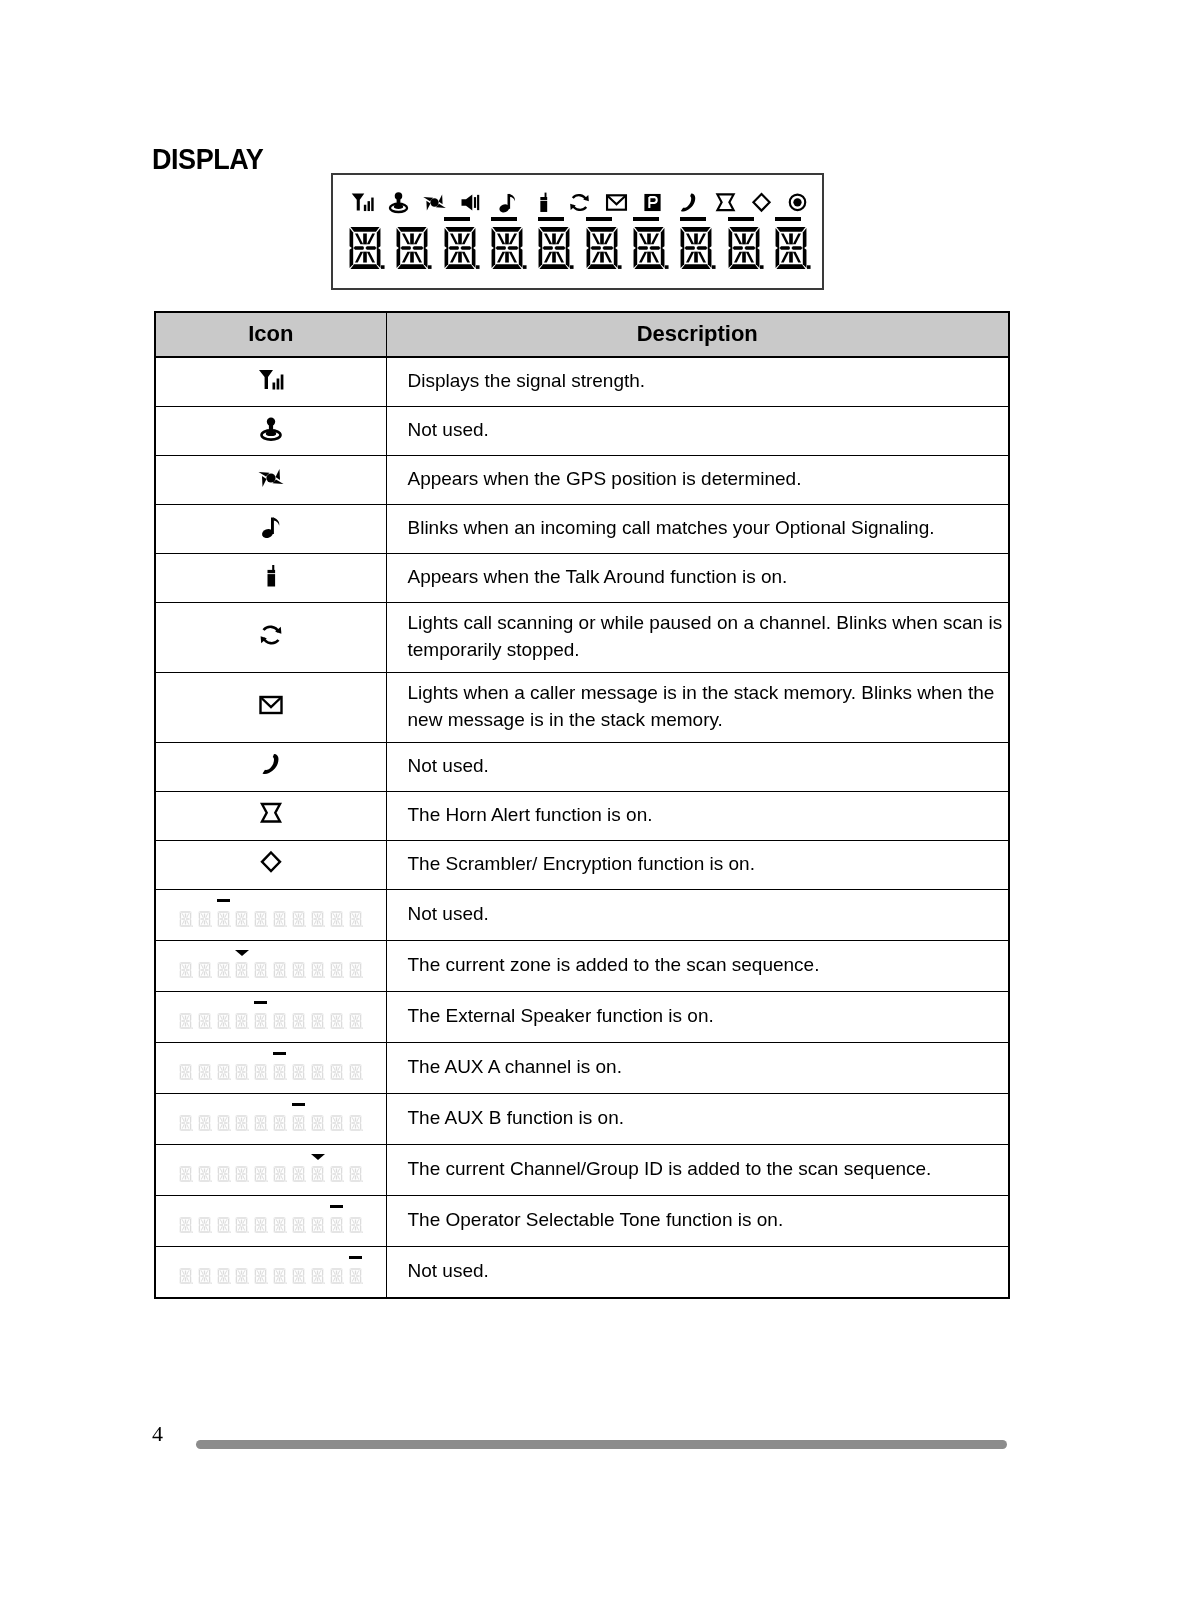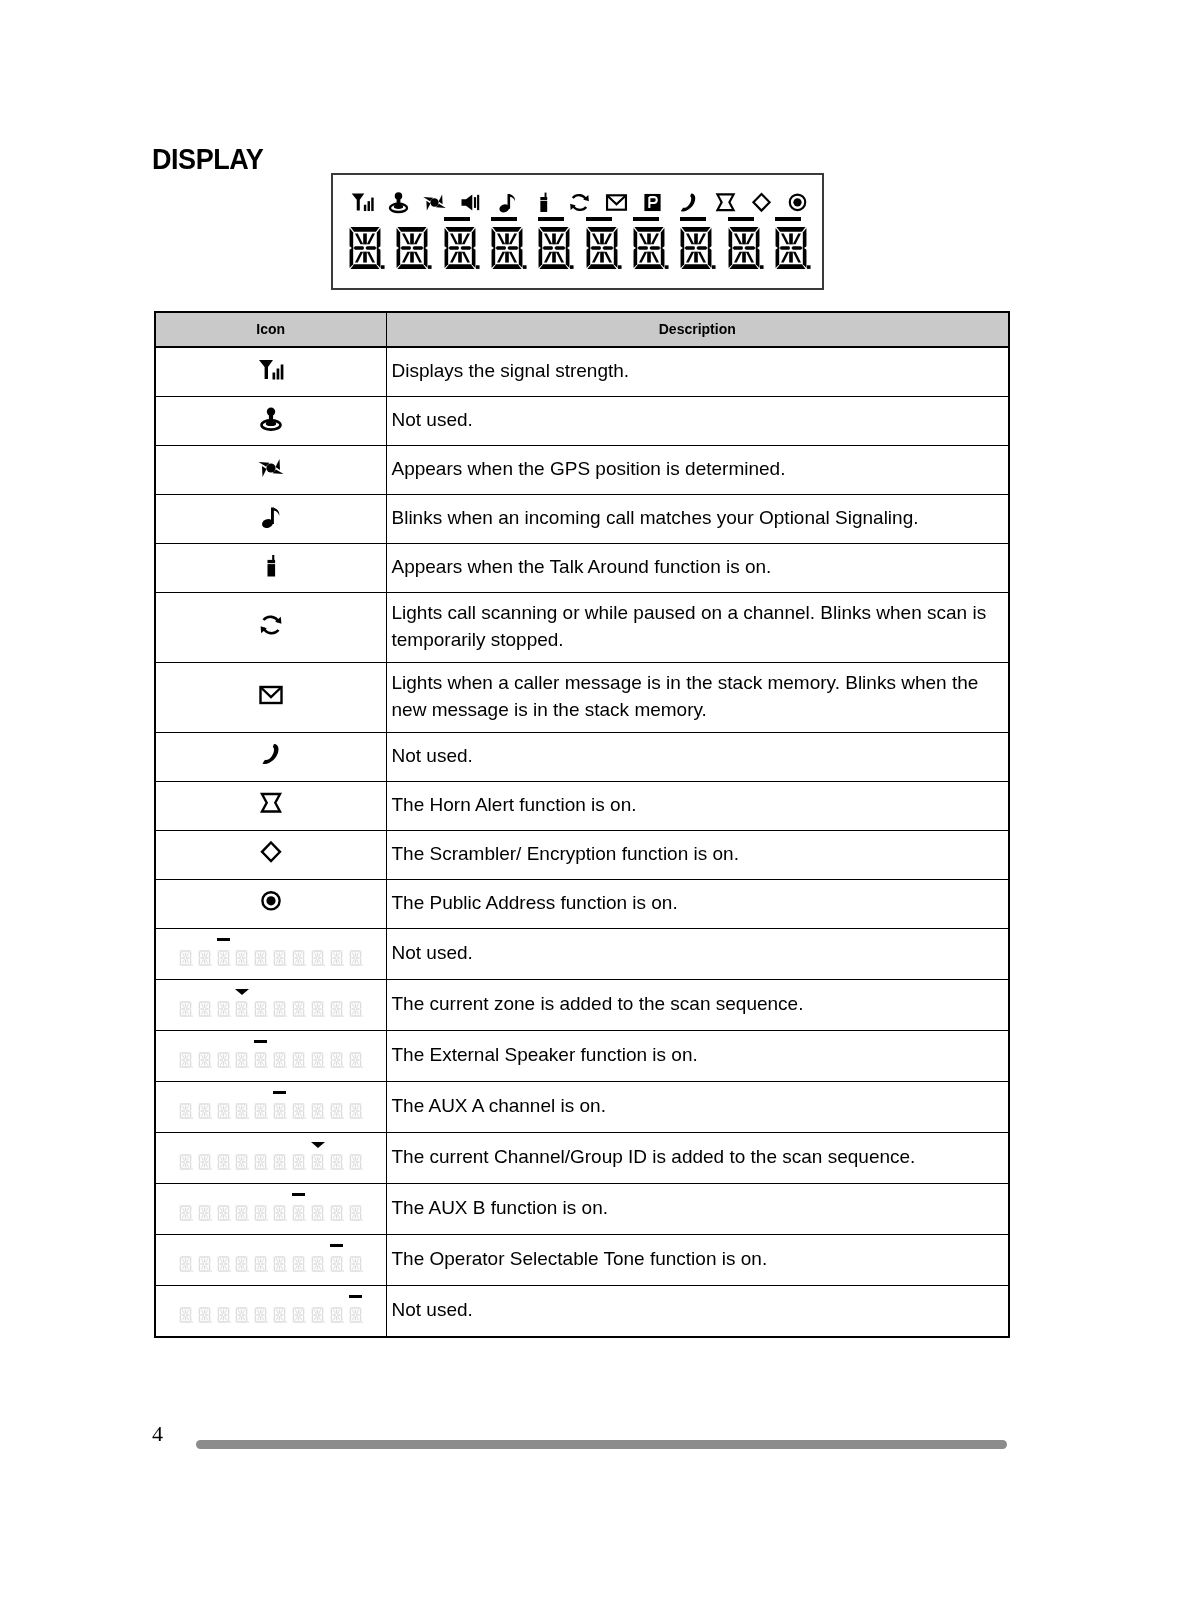--- a/index.html
+++ b/index.html
@@ -96,37 +96,37 @@
     table-layout: fixed;
     border: 2.5px solid #000;
   }
   #icon-table col.c-icon { width: 231px; }
   #icon-table col.c-desc { width: 623px; }
 
   #icon-table th {
     background: #c9c9c9;
     border: 1.5px solid #000;
     border-bottom: 2.5px solid #000;
-    font-size: 14px;
+    font-size: 22px;
     font-weight: bold;
     padding: 8px 0 9px 0;
     text-align: center;
   }
   #icon-table td {
     border: 1.5px solid #000;
     font-size: 19px;
     vertical-align: middle;
   }
   #icon-table td.icon-cell {
     text-align: center;
     padding: 6px 2px;
     height: 36px;
   }
   #icon-table td.desc-cell {
-    padding: 7px 0 8px 5px;
+    padding: 7px 0 8px 21px;
     line-height: 1.42;
   }
   .sym {
     display: inline-flex;
     align-items: center;
     justify-content: center;
     width: 34px;
     height: 30px;
   }
 
@@ -650,31 +650,20 @@
       </tr>
       <tr>
         <td class="icon-cell"><span class="sym">
             <svg xmlns="http://www.w3.org/2000/svg" width="30" height="30" viewBox="0 0 30 25">
               <path d="M15 3 L24 12.3 L15 21.5 L6 12.3 Z" fill="none" stroke="#000" stroke-width="2.4"></path>
             </svg>
           </span></td>
         <td class="desc-cell">The Scrambler/ Encryption function is on.</td>
       </tr>
       <tr>
-        <td class="icon-cell"><span class="sym">
-            <svg xmlns="http://www.w3.org/2000/svg" width="30" height="30" viewBox="0 0 30 25">
-              <g>
-                <circle cx="15" cy="12.3" r="8.6" fill="none" stroke="#000" stroke-width="2.4"></circle>
-                <circle cx="15" cy="12.3" r="4.6" fill="#000"></circle>
-              </g>
-            </svg>
-          </span></td>
-        <td class="desc-cell">The Public Address function is on.</td>
-      </tr>
-      <tr>
         <td class="icon-cell">
           <div class="seg-strip">
             <div class="seg-cell">
               <div class="seg-svg"><svg xmlns="http://www.w3.org/2000/svg" width="15" height="24" viewBox="0 0 44 52">
                   <g fill="#dcdcdc">
                     <path d="M6,3 L38,3 L34,8 L10,8 Z"></path>
                     <path d="M39,4 L39,24 L35,27 L35,9 Z"></path>
                     <path d="M39,28 L39,48 L35,44 L35,25 Z"></path>
                     <path d="M6,49 L38,49 L34,44 L10,44 Z"></path>
                     <path d="M5,28 L5,48 L9,44 L9,25 Z"></path>
@@ -1662,42 +1651,42 @@
                     <path d="M20,10 L24,10 L24,22 L20,22 Z"></path>
                     <path d="M30,10 L33,10 L27,22 L24,22 Z"></path>
                     <path d="M17,30 L20,30 L14,42 L11,42 Z"></path>
                     <path d="M20,30 L24,30 L24,42 L20,42 Z"></path>
                     <path d="M24,30 L27,30 L33,42 L30,42 Z"></path>
                     <rect x="39.5" y="45" width="4" height="4"></rect>
                   </g>
                 </svg></div>
             </div>
             <div class="seg-cell">
-              <div class="seg-svg"><svg xmlns="http://www.w3.org/2000/svg" width="15" height="24" viewBox="0 0 44 52">
-                  <g fill="#dcdcdc">
-                    <path d="M6,3 L38,3 L34,8 L10,8 Z"></path>
-                    <path d="M39,4 L39,24 L35,27 L35,9 Z"></path>
-                    <path d="M39,28 L39,48 L35,44 L35,25 Z"></path>
-                    <path d="M6,49 L38,49 L34,44 L10,44 Z"></path>
-                    <path d="M5,28 L5,48 L9,44 L9,25 Z"></path>
-                    <path d="M5,4 L5,24 L9,27 L9,9 Z"></path>
-                    <path d="M11,24 L20,24 L21,26 L20,28 L11,28 L9.5,26 Z"></path>
-                    <path d="M24,24 L33,24 L34.5,26 L33,28 L24,28 L22.5,26 Z"></path>
-                    <path d="M11,10 L14,10 L20,22 L17,22 Z"></path>
-                    <path d="M20,10 L24,10 L24,22 L20,22 Z"></path>
-                    <path d="M30,10 L33,10 L27,22 L24,22 Z"></path>
-                    <path d="M17,30 L20,30 L14,42 L11,42 Z"></path>
-                    <path d="M20,30 L24,30 L24,42 L20,42 Z"></path>
-                    <path d="M24,30 L27,30 L33,42 L30,42 Z"></path>
-                    <rect x="39.5" y="45" width="4" height="4"></rect>
-                  </g>
-                </svg></div>
-            </div>
-            <div class="seg-cell">
-              <div class="seg-mark tri"></div>
+              <div class="seg-mark"></div>
+              <div class="seg-svg"><svg xmlns="http://www.w3.org/2000/svg" width="15" height="24" viewBox="0 0 44 52">
+                  <g fill="#dcdcdc">
+                    <path d="M6,3 L38,3 L34,8 L10,8 Z"></path>
+                    <path d="M39,4 L39,24 L35,27 L35,9 Z"></path>
+                    <path d="M39,28 L39,48 L35,44 L35,25 Z"></path>
+                    <path d="M6,49 L38,49 L34,44 L10,44 Z"></path>
+                    <path d="M5,28 L5,48 L9,44 L9,25 Z"></path>
+                    <path d="M5,4 L5,24 L9,27 L9,9 Z"></path>
+                    <path d="M11,24 L20,24 L21,26 L20,28 L11,28 L9.5,26 Z"></path>
+                    <path d="M24,24 L33,24 L34.5,26 L33,28 L24,28 L22.5,26 Z"></path>
+                    <path d="M11,10 L14,10 L20,22 L17,22 Z"></path>
+                    <path d="M20,10 L24,10 L24,22 L20,22 Z"></path>
+                    <path d="M30,10 L33,10 L27,22 L24,22 Z"></path>
+                    <path d="M17,30 L20,30 L14,42 L11,42 Z"></path>
+                    <path d="M20,30 L24,30 L24,42 L20,42 Z"></path>
+                    <path d="M24,30 L27,30 L33,42 L30,42 Z"></path>
+                    <rect x="39.5" y="45" width="4" height="4"></rect>
+                  </g>
+                </svg></div>
+            </div>
+            <div class="seg-cell">
               <div class="seg-svg"><svg xmlns="http://www.w3.org/2000/svg" width="15" height="24" viewBox="0 0 44 52">
                   <g fill="#dcdcdc">
                     <path d="M6,3 L38,3 L34,8 L10,8 Z"></path>
                     <path d="M39,4 L39,24 L35,27 L35,9 Z"></path>
                     <path d="M39,28 L39,48 L35,44 L35,25 Z"></path>
                     <path d="M6,49 L38,49 L34,44 L10,44 Z"></path>
                     <path d="M5,28 L5,48 L9,44 L9,25 Z"></path>
                     <path d="M5,4 L5,24 L9,27 L9,9 Z"></path>
                     <path d="M11,24 L20,24 L21,26 L20,28 L11,28 L9.5,26 Z"></path>
                     <path d="M24,24 L33,24 L34.5,26 L33,28 L24,28 L22.5,26 Z"></path>
@@ -1748,21 +1737,21 @@
                     <path d="M30,10 L33,10 L27,22 L24,22 Z"></path>
                     <path d="M17,30 L20,30 L14,42 L11,42 Z"></path>
                     <path d="M20,30 L24,30 L24,42 L20,42 Z"></path>
                     <path d="M24,30 L27,30 L33,42 L30,42 Z"></path>
                     <rect x="39.5" y="45" width="4" height="4"></rect>
                   </g>
                 </svg></div>
             </div>
           </div>
         </td>
-        <td class="desc-cell">The current Channel/Group ID is added to the scan sequence.</td>
+        <td class="desc-cell">The AUX B function is on.</td>
       </tr>
       <tr>
         <td class="icon-cell">
           <div class="seg-strip">
             <div class="seg-cell">
               <div class="seg-svg"><svg xmlns="http://www.w3.org/2000/svg" width="15" height="24" viewBox="0 0 44 52">
                   <g fill="#dcdcdc">
                     <path d="M6,3 L38,3 L34,8 L10,8 Z"></path>
                     <path d="M39,4 L39,24 L35,27 L35,9 Z"></path>
                     <path d="M39,28 L39,48 L35,44 L35,25 Z"></path>
@@ -1880,42 +1869,42 @@
                     <path d="M20,10 L24,10 L24,22 L20,22 Z"></path>
                     <path d="M30,10 L33,10 L27,22 L24,22 Z"></path>
                     <path d="M17,30 L20,30 L14,42 L11,42 Z"></path>
                     <path d="M20,30 L24,30 L24,42 L20,42 Z"></path>
                     <path d="M24,30 L27,30 L33,42 L30,42 Z"></path>
                     <rect x="39.5" y="45" width="4" height="4"></rect>
                   </g>
                 </svg></div>
             </div>
             <div class="seg-cell">
-              <div class="seg-mark"></div>
-              <div class="seg-svg"><svg xmlns="http://www.w3.org/2000/svg" width="15" height="24" viewBox="0 0 44 52">
-                  <g fill="#dcdcdc">
-                    <path d="M6,3 L38,3 L34,8 L10,8 Z"></path>
-                    <path d="M39,4 L39,24 L35,27 L35,9 Z"></path>
-                    <path d="M39,28 L39,48 L35,44 L35,25 Z"></path>
-                    <path d="M6,49 L38,49 L34,44 L10,44 Z"></path>
-                    <path d="M5,28 L5,48 L9,44 L9,25 Z"></path>
-                    <path d="M5,4 L5,24 L9,27 L9,9 Z"></path>
-                    <path d="M11,24 L20,24 L21,26 L20,28 L11,28 L9.5,26 Z"></path>
-                    <path d="M24,24 L33,24 L34.5,26 L33,28 L24,28 L22.5,26 Z"></path>
-                    <path d="M11,10 L14,10 L20,22 L17,22 Z"></path>
-                    <path d="M20,10 L24,10 L24,22 L20,22 Z"></path>
-                    <path d="M30,10 L33,10 L27,22 L24,22 Z"></path>
-                    <path d="M17,30 L20,30 L14,42 L11,42 Z"></path>
-                    <path d="M20,30 L24,30 L24,42 L20,42 Z"></path>
-                    <path d="M24,30 L27,30 L33,42 L30,42 Z"></path>
-                    <rect x="39.5" y="45" width="4" height="4"></rect>
-                  </g>
-                </svg></div>
-            </div>
-            <div class="seg-cell">
+              <div class="seg-svg"><svg xmlns="http://www.w3.org/2000/svg" width="15" height="24" viewBox="0 0 44 52">
+                  <g fill="#dcdcdc">
+                    <path d="M6,3 L38,3 L34,8 L10,8 Z"></path>
+                    <path d="M39,4 L39,24 L35,27 L35,9 Z"></path>
+                    <path d="M39,28 L39,48 L35,44 L35,25 Z"></path>
+                    <path d="M6,49 L38,49 L34,44 L10,44 Z"></path>
+                    <path d="M5,28 L5,48 L9,44 L9,25 Z"></path>
+                    <path d="M5,4 L5,24 L9,27 L9,9 Z"></path>
+                    <path d="M11,24 L20,24 L21,26 L20,28 L11,28 L9.5,26 Z"></path>
+                    <path d="M24,24 L33,24 L34.5,26 L33,28 L24,28 L22.5,26 Z"></path>
+                    <path d="M11,10 L14,10 L20,22 L17,22 Z"></path>
+                    <path d="M20,10 L24,10 L24,22 L20,22 Z"></path>
+                    <path d="M30,10 L33,10 L27,22 L24,22 Z"></path>
+                    <path d="M17,30 L20,30 L14,42 L11,42 Z"></path>
+                    <path d="M20,30 L24,30 L24,42 L20,42 Z"></path>
+                    <path d="M24,30 L27,30 L33,42 L30,42 Z"></path>
+                    <rect x="39.5" y="45" width="4" height="4"></rect>
+                  </g>
+                </svg></div>
+            </div>
+            <div class="seg-cell">
+              <div class="seg-mark tri"></div>
               <div class="seg-svg"><svg xmlns="http://www.w3.org/2000/svg" width="15" height="24" viewBox="0 0 44 52">
                   <g fill="#dcdcdc">
                     <path d="M6,3 L38,3 L34,8 L10,8 Z"></path>
                     <path d="M39,4 L39,24 L35,27 L35,9 Z"></path>
                     <path d="M39,28 L39,48 L35,44 L35,25 Z"></path>
                     <path d="M6,49 L38,49 L34,44 L10,44 Z"></path>
                     <path d="M5,28 L5,48 L9,44 L9,25 Z"></path>
                     <path d="M5,4 L5,24 L9,27 L9,9 Z"></path>
                     <path d="M11,24 L20,24 L21,26 L20,28 L11,28 L9.5,26 Z"></path>
                     <path d="M24,24 L33,24 L34.5,26 L33,28 L24,28 L22.5,26 Z"></path>
@@ -1966,21 +1955,21 @@
                     <path d="M30,10 L33,10 L27,22 L24,22 Z"></path>
                     <path d="M17,30 L20,30 L14,42 L11,42 Z"></path>
                     <path d="M20,30 L24,30 L24,42 L20,42 Z"></path>
                     <path d="M24,30 L27,30 L33,42 L30,42 Z"></path>
                     <rect x="39.5" y="45" width="4" height="4"></rect>
                   </g>
                 </svg></div>
             </div>
           </div>
         </td>
-        <td class="desc-cell">The AUX B function is on.</td>
+        <td class="desc-cell">The current Channel/Group ID is added to the scan sequence.</td>
       </tr>
       <tr>
         <td class="icon-cell">
           <div class="seg-strip">
             <div class="seg-cell">
               <div class="seg-svg"><svg xmlns="http://www.w3.org/2000/svg" width="15" height="24" viewBox="0 0 44 52">
                   <g fill="#dcdcdc">
                     <path d="M6,3 L38,3 L34,8 L10,8 Z"></path>
                     <path d="M39,4 L39,24 L35,27 L35,9 Z"></path>
                     <path d="M39,28 L39,48 L35,44 L35,25 Z"></path>

